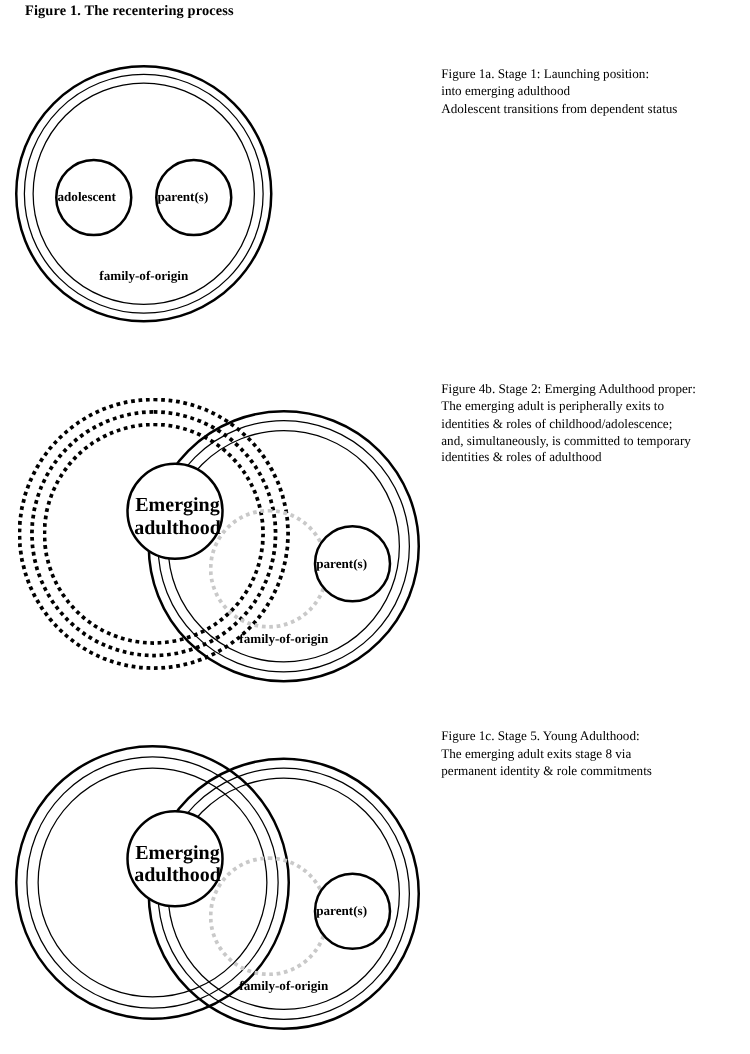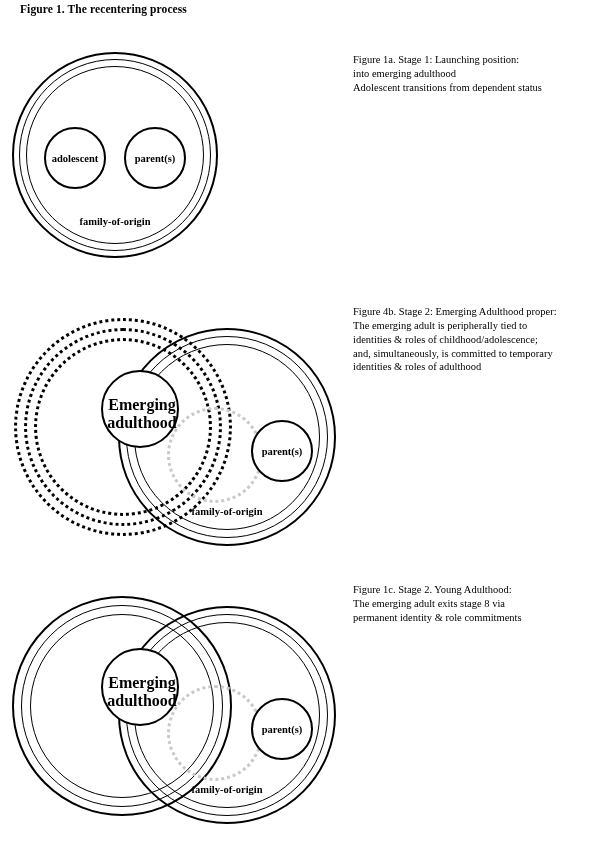--- a/index.html
+++ b/index.html
@@ -67,21 +67,21 @@
   }
   .white-fill { background: #ffffff; }
   .z1 { z-index: 1; }
   .z2 { z-index: 2; }
   .z3 { z-index: 3; }
   .z4 { z-index: 4; }
   .z5 { z-index: 5; }
   .center-flex {
     display: flex;
     align-items: center;
-    justify-content: center;
+    justify-content: flex-start;
   }
 </style>
 </head>
 <body>
 
 <div class="fig-title">Figure 1. The recentering process</div>
 
 <div class="panel" style="left:0px; top:46px; width:340px; height:216px;">
 
   <div class="ring solid z1" style="left:12px; top:6px; width:206px; height:206px;"></div>
@@ -126,21 +126,21 @@
 
   <div class="small-circle white-fill z4 center-flex" style="left:251px; top:120px; width:62px; height:62px;">
     <span class="label" style="position:static;">parent(s)</span>
   </div>
 
   <div class="label z5" style="left:167px; top:206px; width:120px;">family-of-origin</div>
 </div>
 
 <div class="caption" style="left:353px; top:305px; width:245px;">
   <div>Figure 4b. Stage 2: Emerging Adulthood proper:</div>
-  <div>The emerging adult is peripherally tied to</div>
+  <div>The emerging adult is peripherally exits to</div>
   <div>identities &amp; roles of childhood/adolescence;</div>
   <div>and, simultaneously, is committed to temporary</div>
   <div>identities &amp; roles of adulthood</div>
 </div>
 
 <div class="panel" style="left:0px; top:578px; width:340px; height:258px;">
 
   <div class="ring solid z1" style="left:12px; top:18px; width:220px; height:220px;"></div>
   <div class="ring thin z1" style="left:21px; top:27px; width:202px; height:202px;"></div>
   <div class="ring thin z1" style="left:30px; top:36px; width:184px; height:184px;"></div>
@@ -159,16 +159,16 @@
   </div>
 
   <div class="small-circle white-fill z4 center-flex" style="left:251px; top:120px; width:62px; height:62px;">
     <span class="label" style="position:static;">parent(s)</span>
   </div>
 
   <div class="label z5" style="left:167px; top:206px; width:120px;">family-of-origin</div>
 </div>
 
 <div class="caption" style="left:353px; top:583px; width:245px;">
-  <div>Figure 1c. Stage 2. Young Adulthood:</div>
+  <div>Figure 1c. Stage 5. Young Adulthood:</div>
   <div>The emerging adult exits stage 8 via</div>
   <div>permanent identity &amp; role commitments</div>
 </div>
 
 </body></html>

